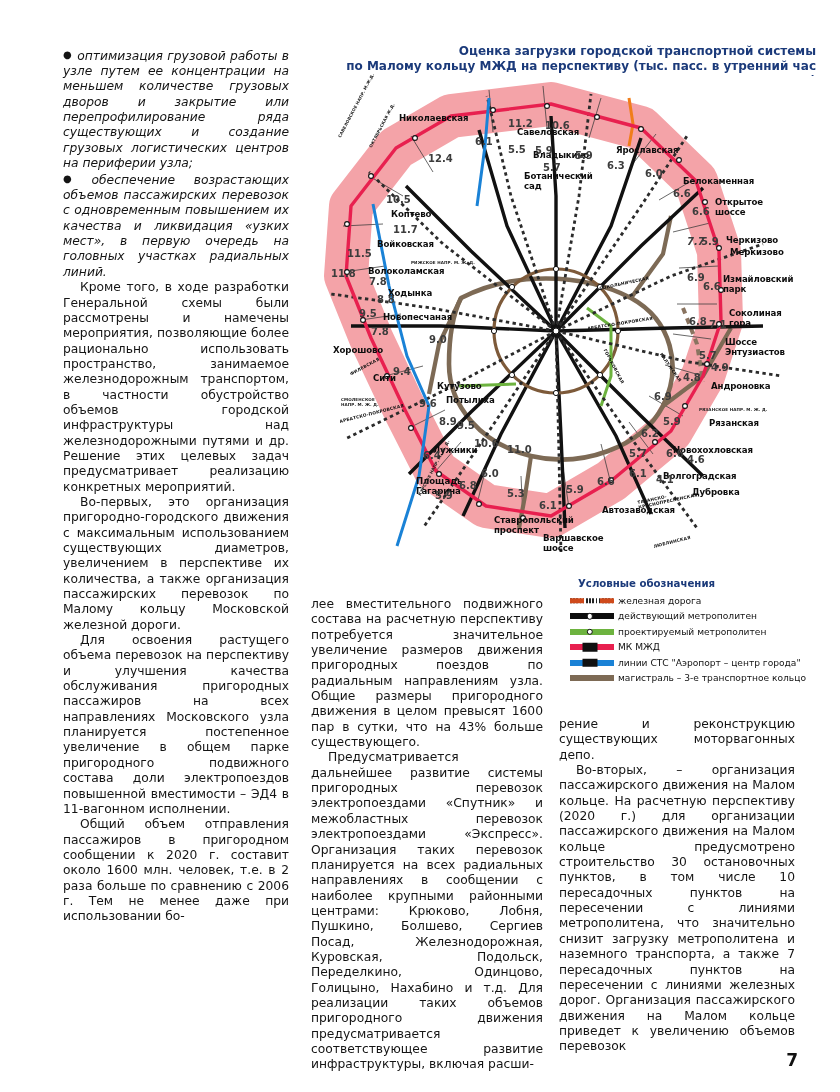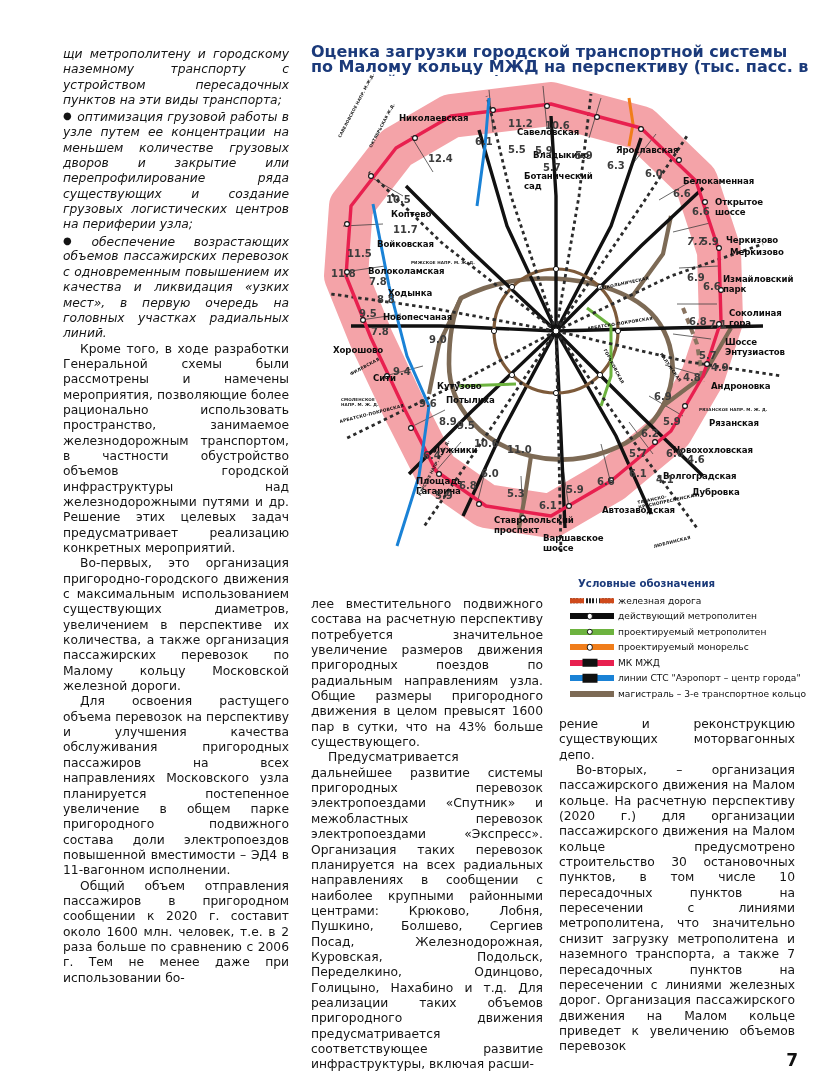--- a/index.html
+++ b/index.html
@@ -54,24 +54,24 @@
     position: absolute;
     left: 311px;
     top: 44px;
     width: 505px;
     height: 545px;
   }
   #map-title {
     position: absolute;
     left: 0; top: 0;
     width: 505px;
-    text-align: left;
+    text-align: right;
     color: #1b3a7a;
     font-weight: bold;
-    font-size: 16px;
+    font-size: 12px;
     line-height: 15px;
     font-family: "DejaVu Sans", "Liberation Sans", sans-serif;
   }
   #map-canvas {
     position: absolute;
     left: 0;
     top: 32px;
     width: 505px;
     height: 512px;
   }
@@ -189,21 +189,20 @@
     font-weight: bold;
     color: #111;
   }
 </style>
 </head>
 <body>
 
 <div class="page">
 
   <div class="col" id="left-col">
-      <p class="ital">щи метрополитену и городскому наземному транспорту с устройством пересадочных пунктов на эти виды транспорта;</p>
       <p class="ital bullet-p"><span class="bul">●</span><span>оптимизация грузовой работы в узле путем ее концентрации на меньшем количестве грузовых дворов и закрытие или перепрофилирование ряда существующих и создание грузовых логистических центров на периферии узла;</span></p>
       <p class="ital bullet-p"><span class="bul">●</span><span>обеспечение возрастающих объемов пассажирских перевозок с одновременным повышением их качества и ликвидация «узких мест», в первую очередь на головных участках радиальных линий.</span></p>
       <p class="ind">Кроме того, в ходе разработки Генеральной схемы были рассмотрены и намечены мероприятия, позволяющие более рационально использовать пространство, занимаемое железнодорожным транспортом, в частности обустройство объемов городской инфраструктуры над железнодорожными путями и др. Решение этих целевых задач предусматривает реализацию конкретных мероприятий.</p>
       <p class="ind">Во-первых, это организация пригородно-городского движения с максимальным использованием существующих диаметров, увеличением в перспективе их количества, а также организация пассажирских перевозок по Малому кольцу Московской железной дороги.</p>
       <p class="ind">Для освоения растущего объема перевозок на перспективу и улучшения качества обслуживания пригородных пассажиров на всех направлениях Московского узла планируется постепенное увеличение в общем парке пригородного подвижного состава доли электропоездов повышенной вместимости – ЭД4 в 11-вагонном исполнении.</p>
       <p class="ind">Общий объем отправления пассажиров в пригородном сообщении к 2020 г. составит около 1600 млн. человек, т.е. в 2 раза больше по сравнению с 2006 г. Тем не менее даже при использовании бо-</p>
     </div>
 
   <div id="map-block">
 
@@ -482,27 +481,20 @@
         </div>
         <div class="leg-row">
           <div class="leg-sym">
             <div class="bar" style="background: rgb(109, 179, 63);"></div>
             <div class="dot"></div>
           </div>
           <div class="leg-txt">проектируемый метрополитен</div>
         </div>
         <div class="leg-row">
           <div class="leg-sym">
-            <div class="bar" style="background: rgb(240, 125, 26);"></div>
-            <div class="dot"></div>
-          </div>
-          <div class="leg-txt">проектируемый монорельс</div>
-        </div>
-        <div class="leg-row">
-          <div class="leg-sym">
             <div class="bar" style="background: rgb(232, 32, 79);"></div>
             <div class="sq"></div>
           </div>
           <div class="leg-txt">МК МЖД</div>
         </div>
         <div class="leg-row">
           <div class="leg-sym">
             <div class="bar" style="background: rgb(26, 130, 214);"></div>
             <div class="sq"></div>
           </div>

